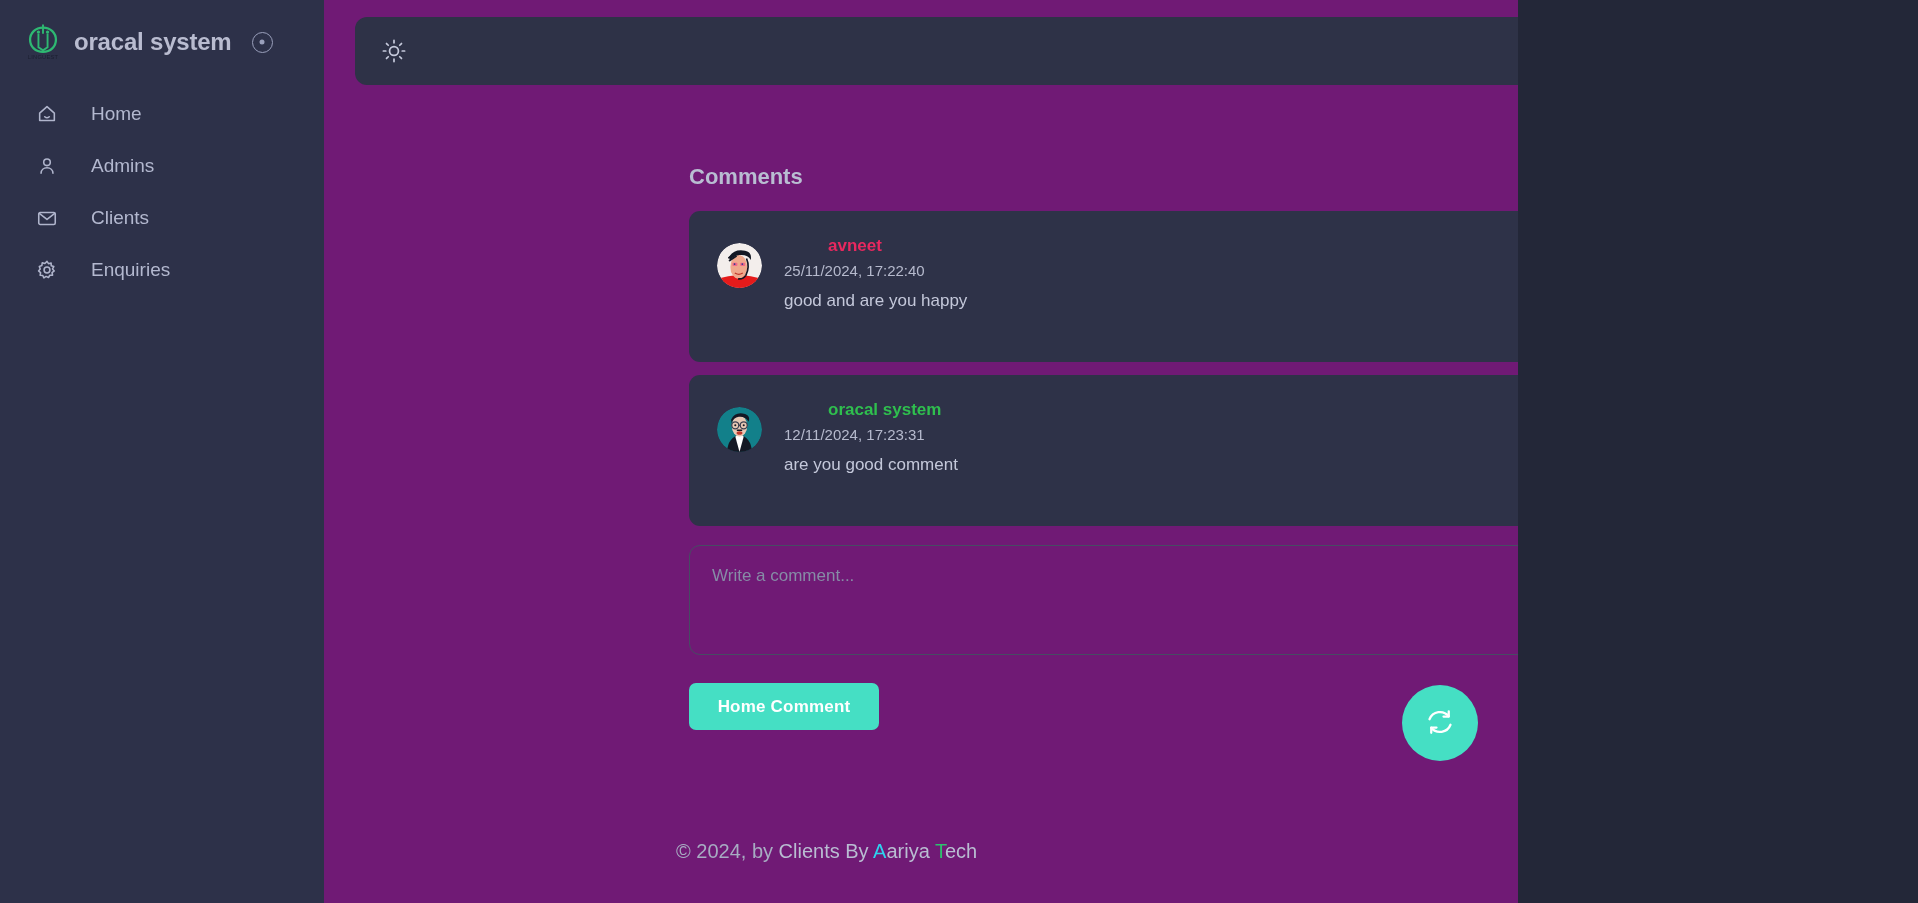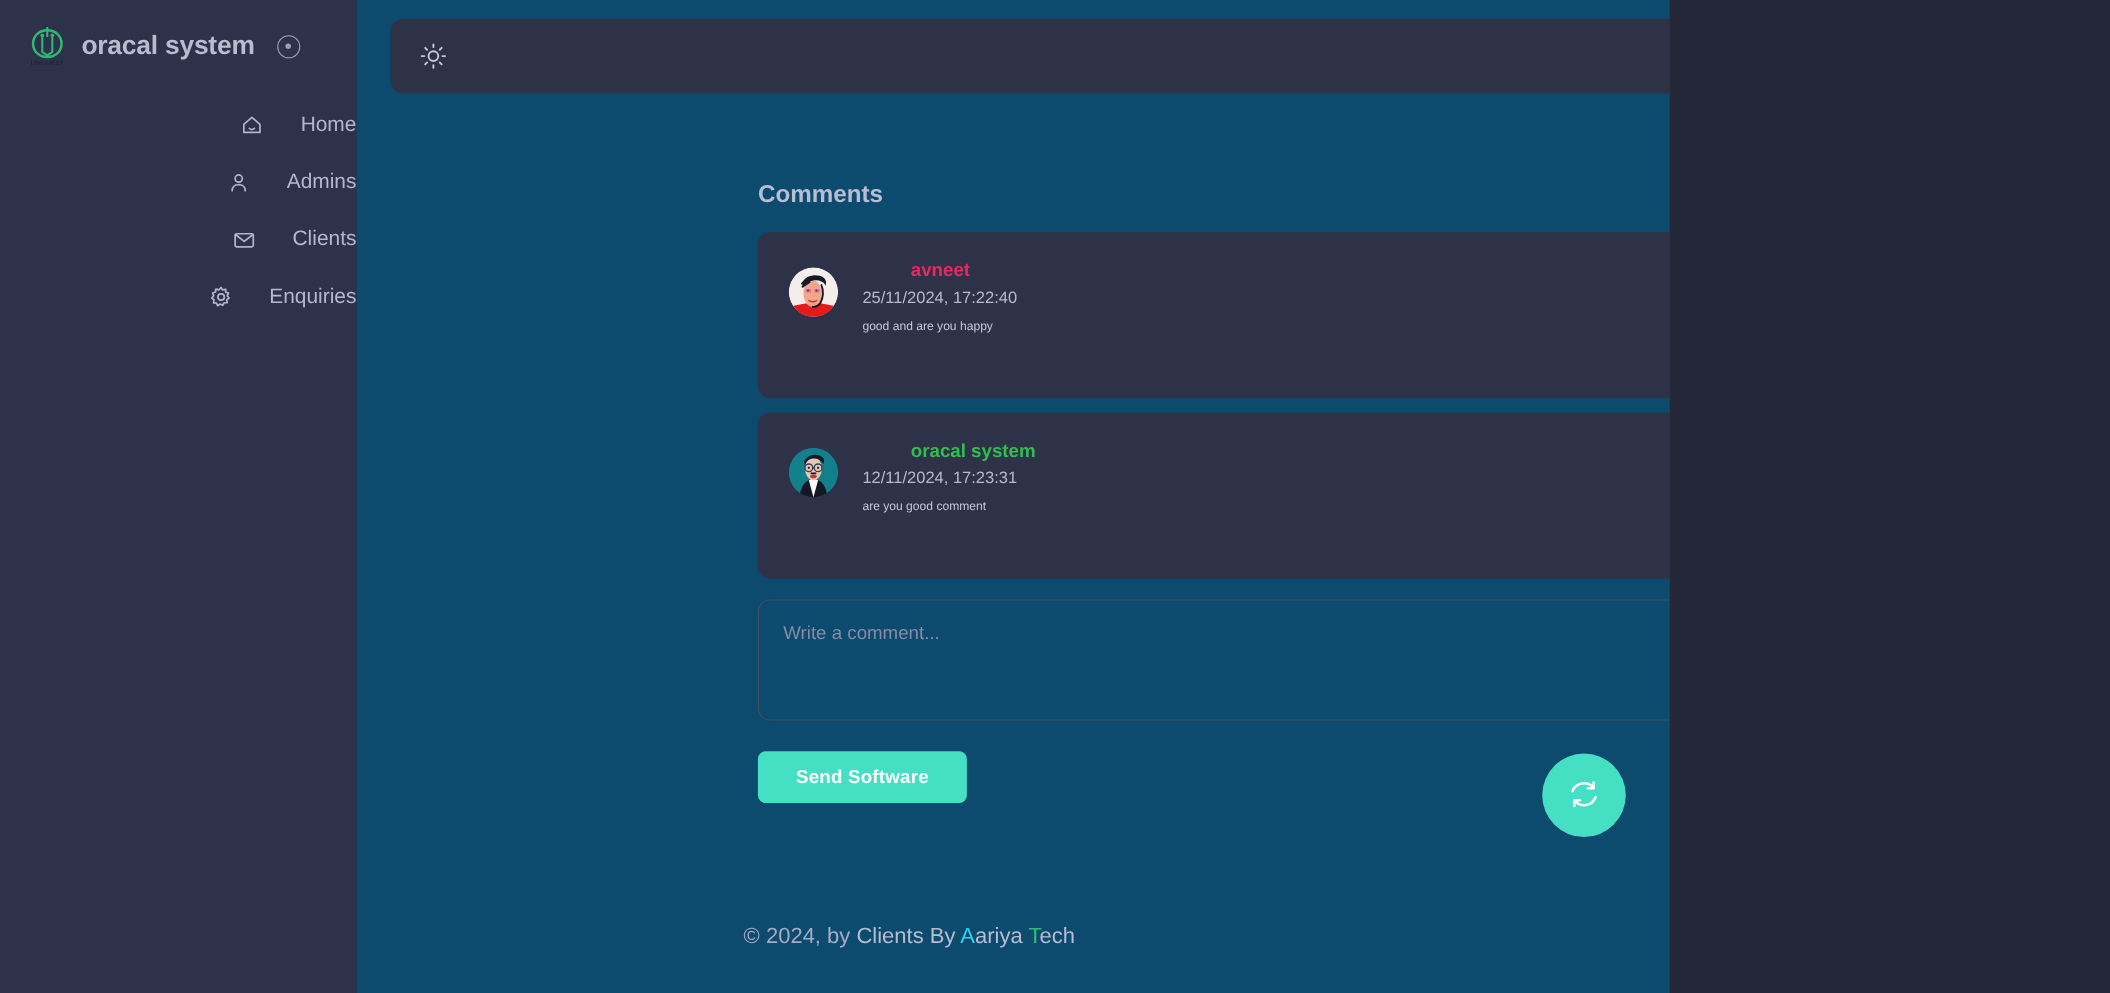--- a/index.html
+++ b/index.html
@@ -56,30 +56,29 @@
   }
   .nav { margin-top: 22px; }
   .nav-item {
     display: flex;
     align-items: center;
     gap: 33px;
     height: 52px;
     padding-left: 36px;
     cursor: pointer;
     color: #b0b5cc;
-    justify-content: flex-end;
   }
   .nav-icon { width: 22px; height: 22px; flex: 0 0 22px; display: block; }
   .nav-label { font-size: 19px; color: #b3b8cf; }
 
   
   .main {
     flex: 1 1 auto;
     height: 903px;
-    background: #0c4a6e;
+    background: #701a75;
     position: relative;
     overflow: hidden;
   }
   .topbar {
     position: absolute;
     left: 31px; top: 17px;
     width: 1523px;
     height: 68px;
     background: #2e3247;
     border-radius: 12px;
@@ -127,21 +126,21 @@
   .avatar {
     width: 45px; height: 45px;
     border-radius: 50%;
     flex: 0 0 45px;
     overflow: hidden;
     margin-top: 10px;
   }
   .c-body { padding-top: 3px; }
   .c-author { font-size: 17px; font-weight: bold; margin-bottom: 6px; margin-left: 44px; }
   .c-date { font-size: 15px; color: #b6bacd; margin-bottom: 12px; }
-  .c-text { font-size: 11px; color: #c4c8da; }
+  .c-text { font-size: 17px; color: #c4c8da; }
 
   .comment-input {
     position: absolute;
     left: 365px; top: 545px;
     width: 1513px;
     height: 110px;
     background: transparent;
     border: 1px solid #474c63;
     border-radius: 11px;
     padding: 20px 22px;
@@ -328,21 +327,21 @@
       </span>
       <div class="c-body">
         <div class="c-author" style="color:#2fbf4e">oracal system</div>
         <div class="c-date">12/11/2024, 17:23:31</div>
         <div class="c-text">are you good comment</div>
       </div>
     </div>
 
     <textarea class="comment-input" placeholder="Write a comment..." style=""></textarea>
 
-    <button class="send-btn">Send Software</button>
+    <button class="send-btn">Home Comment</button>
 
     <button class="fab">
       <span>
         <svg viewBox="0 0 24 24" width="30" height="30" fill="none" stroke="#ffffff" stroke-width="1.8" stroke-linecap="round" stroke-linejoin="round">
           <path d="M3.6 9.8 A9 9 0 0 1 19 7.4"></path>
           <path d="M20.4 14.2 A9 9 0 0 1 5 16.6"></path>
           <path d="M19 3.4 L19 7.6 L14.8 7.6"></path>
           <path d="M5 20.6 L5 16.4 L9.2 16.4"></path>
         </svg>
       </span>

